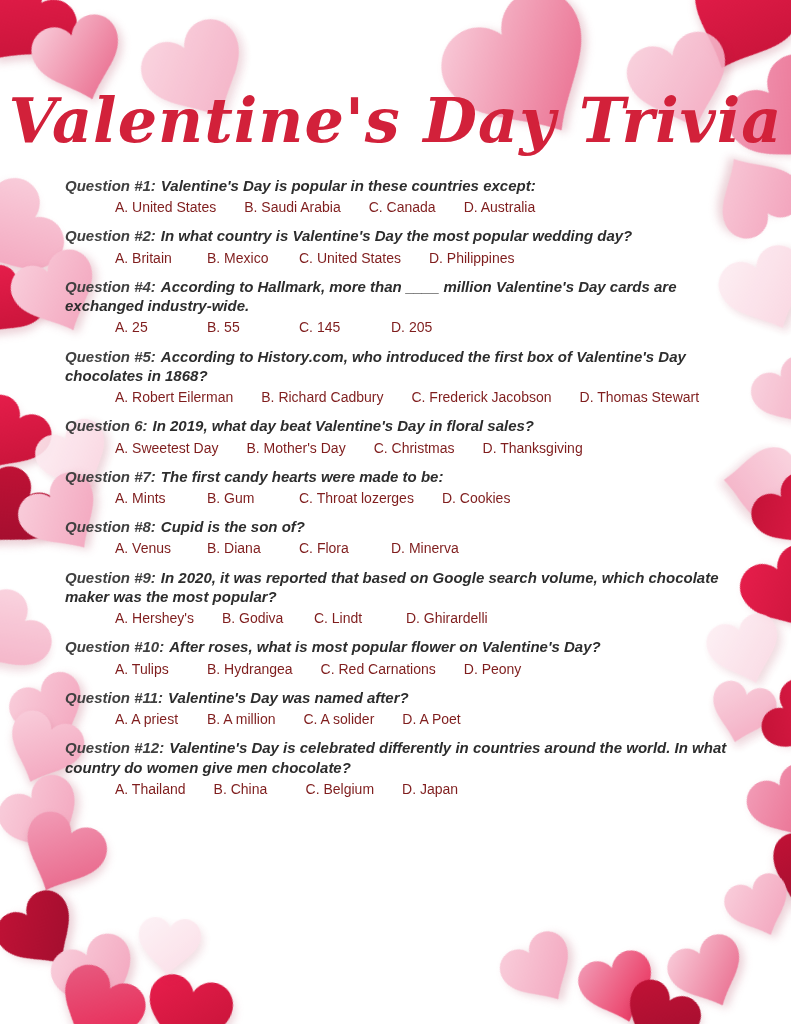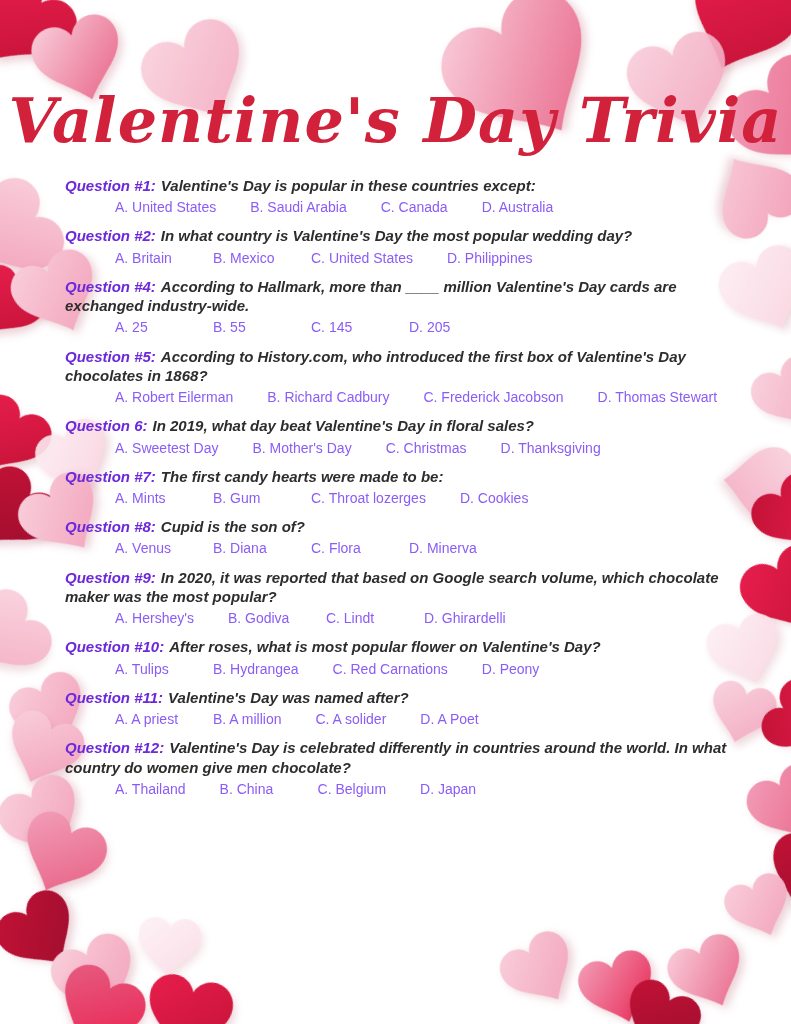--- a/index.html
+++ b/index.html
@@ -35,30 +35,29 @@
   .question { margin-bottom: 9px; }
   .sp { margin-top: 8px; }
   .sp-lg { }
   .q-line {
     margin: 0 0 2px 0;
     font-size: 15px;
     line-height: 1.28;
     font-weight: bold;
     font-style: italic;
   }
-  .q-label { color: #6d28d9; margin-right: 5px; }
+  .q-label { color: #404040; margin-right: 5px; }
   .q-text { color: #2d2d2d; text-align: right; }
   .answers {
     padding-left: 50px;
     display: flex;
     flex-wrap: wrap;
     font-size: 14px;
     line-height: 1.45;
-    color: #8b5cf6;
-    gap: 6px;
+    color: #7f1d1d;
   }
   .answers span {
     white-space: nowrap;
     min-width: 64px;
     margin-right: 28px;
   }
   .answers span:last-child { margin-right: 0; }
 </style>
 </head>
 <body>

